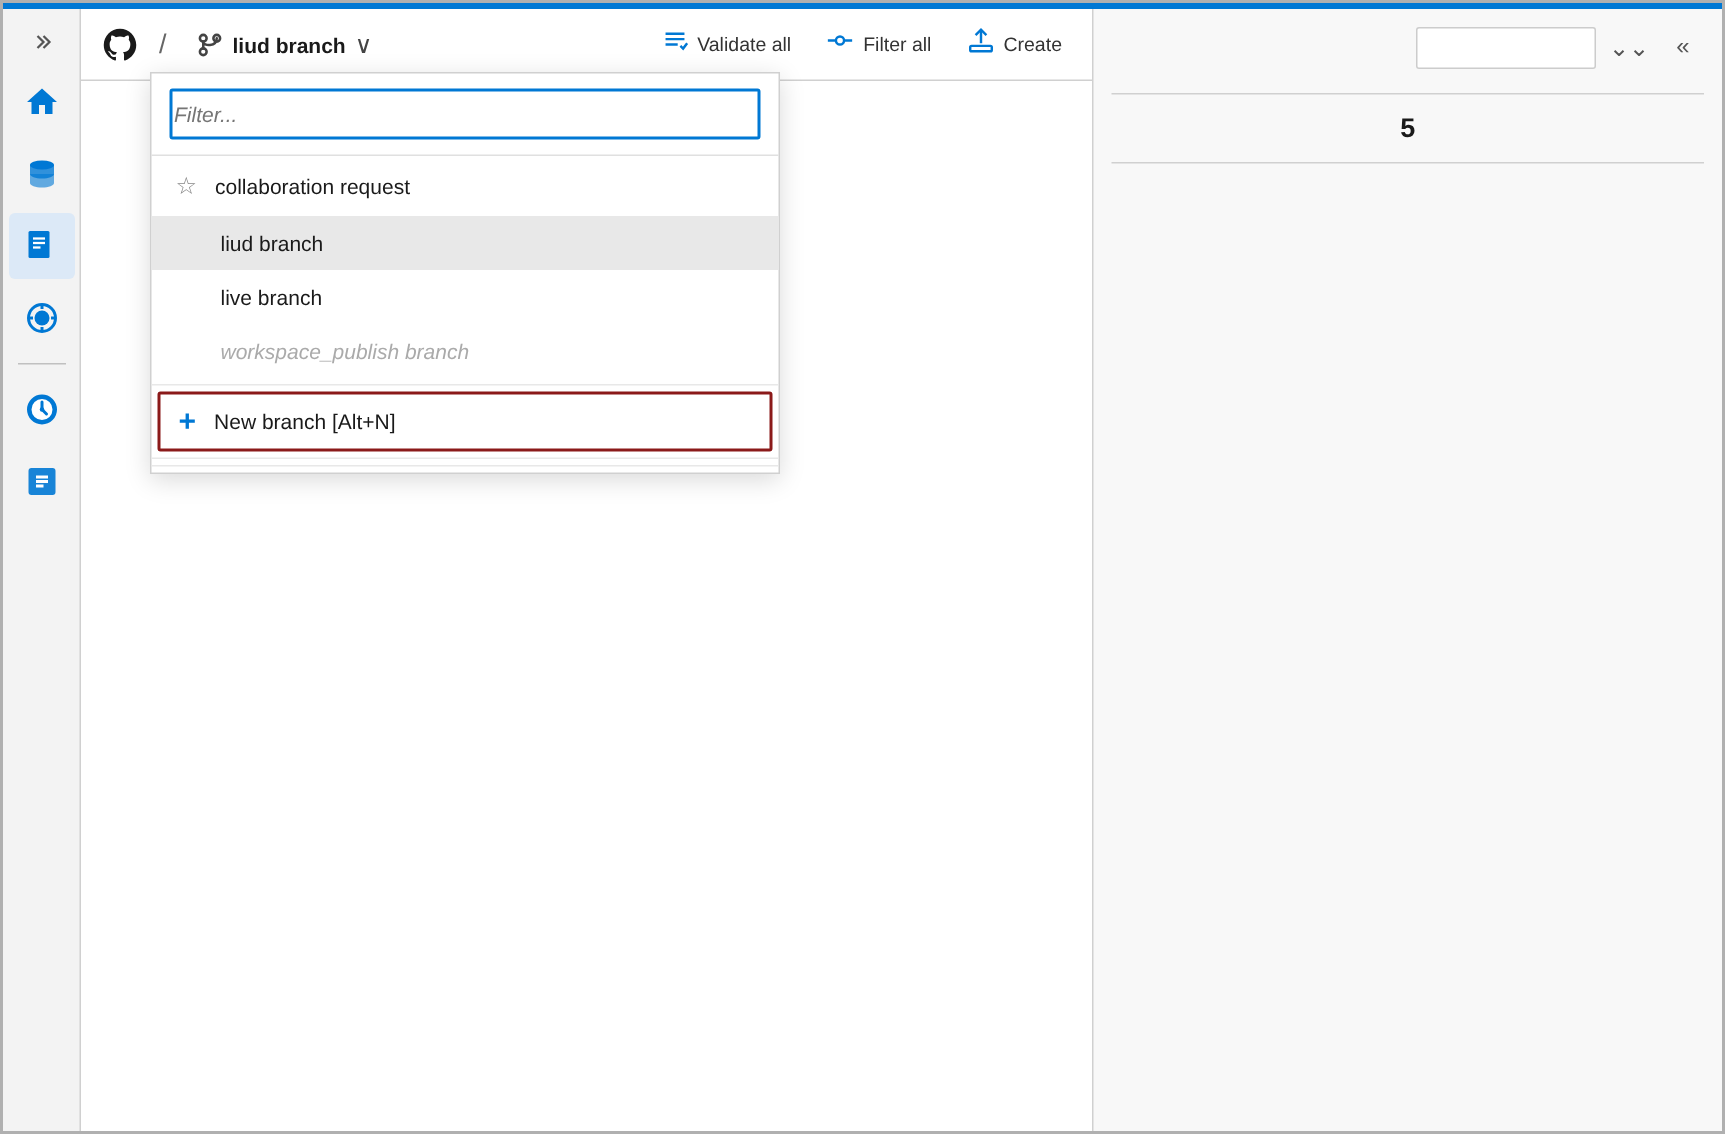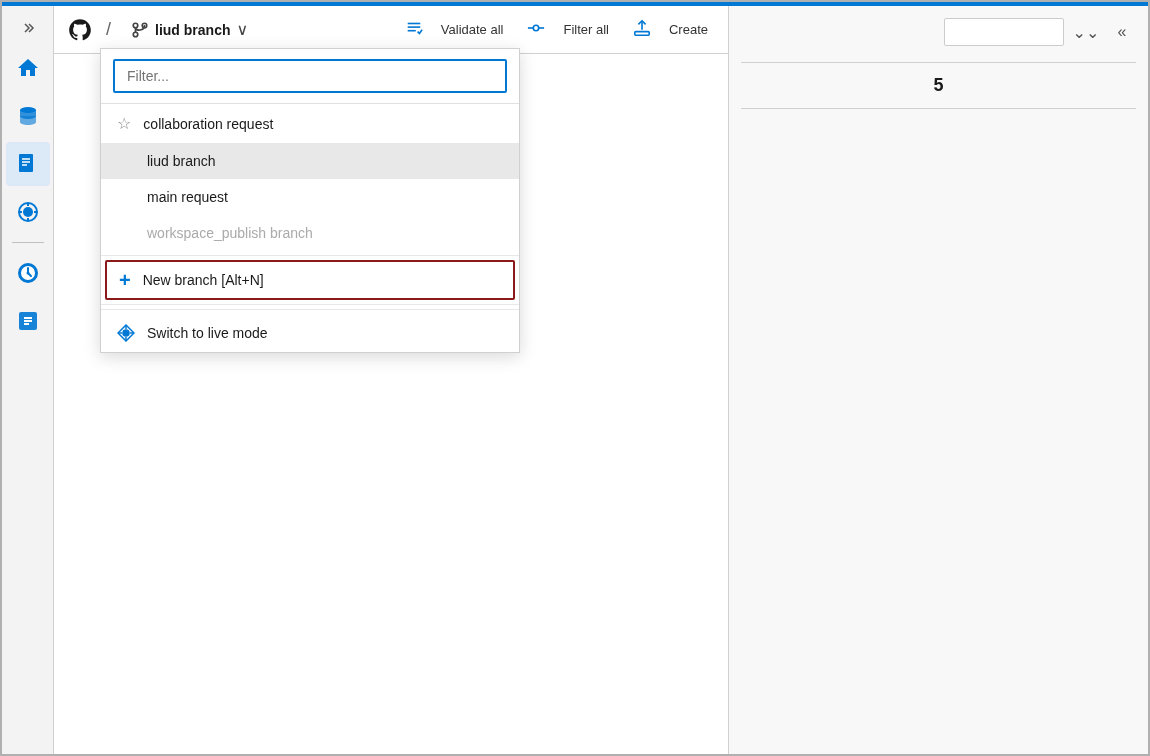--- a/index.html
+++ b/index.html
@@ -130,21 +130,21 @@
       color: #444;
     }
 
     .toolbar-spacer {
       flex: 1;
     }
 
     .toolbar-btn {
       display: flex;
       align-items: center;
-      gap: 18px;
+      gap: 6px;
       cursor: pointer;
       padding: 4px 8px;
       font-size: 13px;
       color: #333;
       background: none;
       border: none;
       border-radius: 4px;
     }
 
     .toolbar-btn .btn-icon {
@@ -167,42 +167,44 @@
     .filter-input-wrapper {
       padding: 10px 12px;
       border-bottom: 1px solid #e0e0e0;
     }
 
     .filter-input {
       width: 100%;
       height: 34px;
       border: 2px solid #0078d4;
       border-radius: 2px;
-      padding: 0 12px;
+      padding: 0 1px;
       font-size: 14px;
+      font-style: italic;
       color: #999;
       outline: none;
     }
 
     .dropdown-item {
       display: flex;
       align-items: center;
       gap: 12px;
       padding: 10px 16px;
       cursor: pointer;
       font-size: 14px;
       color: #1a1a1a;
     }
 
     .dropdown-item.selected {
       background: #e8e8e8;
     }
 
     .dropdown-item.disabled {
       color: #aaa;
+      font-style: italic;
     }
 
     .dropdown-divider {
       height: 1px;
       background: #e8e8e8;
       margin: 4px 0;
     }
 
     .dropdown-item.highlighted {
       border: 2px solid #8b1a1a;
@@ -434,53 +436,40 @@
         <span>collaboration request</span>
       </div>
 
       <div class="dropdown-item selected">
         <span style="width:18px;"></span>
         <span>liud branch</span>
       </div>
 
       <div class="dropdown-item">
         <span style="width:18px;"></span>
-        <span>main request</span>
+        <span>live branch</span>
       </div>
 
       <div class="dropdown-item disabled">
         <span style="width:18px;"></span>
         <span>workspace_publish branch</span>
       </div>
 
       <div class="dropdown-divider"></div>
 
       <div class="dropdown-item highlighted">
         <span class="plus-icon">+</span>
         <span>New branch [Alt+N]</span>
       </div>
 
       <div class="dropdown-divider"></div>
 
 
       <div class="dropdown-divider"></div>
 
-      <div class="dropdown-item">
-        <span class="live-mode-icon">
-          <svg viewBox="0 0 18 18" width="18" height="18" fill="none" stroke="#0078d4" stroke-width="1.5">
-            <polygon points="9,1 17,9 9,17 1,9" stroke="#0078d4" stroke-width="1.5" fill="none"></polygon>
-            <circle cx="9" cy="9" r="3" fill="#0078d4"></circle>
-            <line x1="9" y1="1" x2="9" y2="5"></line>
-            <line x1="9" y1="13" x2="9" y2="17"></line>
-            <line x1="1" y1="9" x2="5" y2="9"></line>
-            <line x1="13" y1="9" x2="17" y2="9"></line>
-          </svg>
-        </span>
-        <span>Switch to live mode</span>
-      </div>
 
     </div>
 
   </div>
 
   <div class="right-panel">
     <div class="panel-controls">
       <input type="text" class="search-box" style="">
       <div class="panel-btn">⌄⌄</div>
       <div class="panel-btn">«</div>

